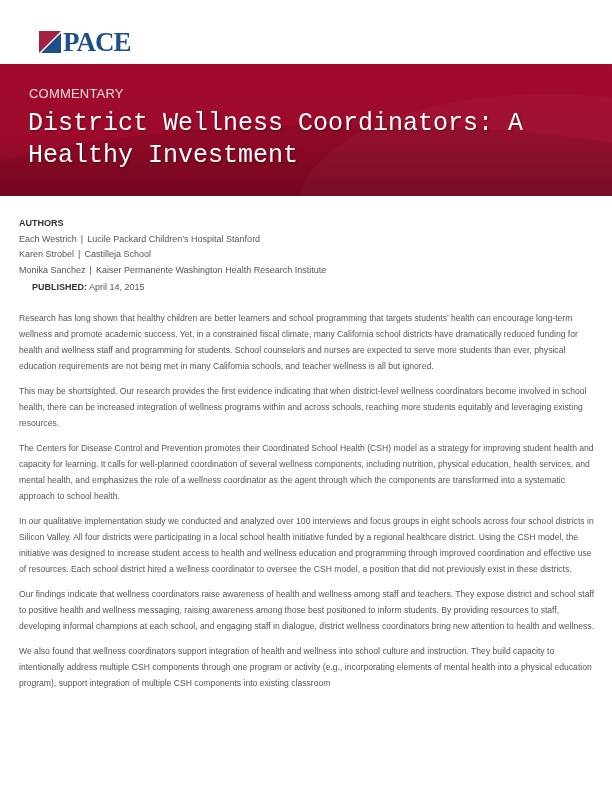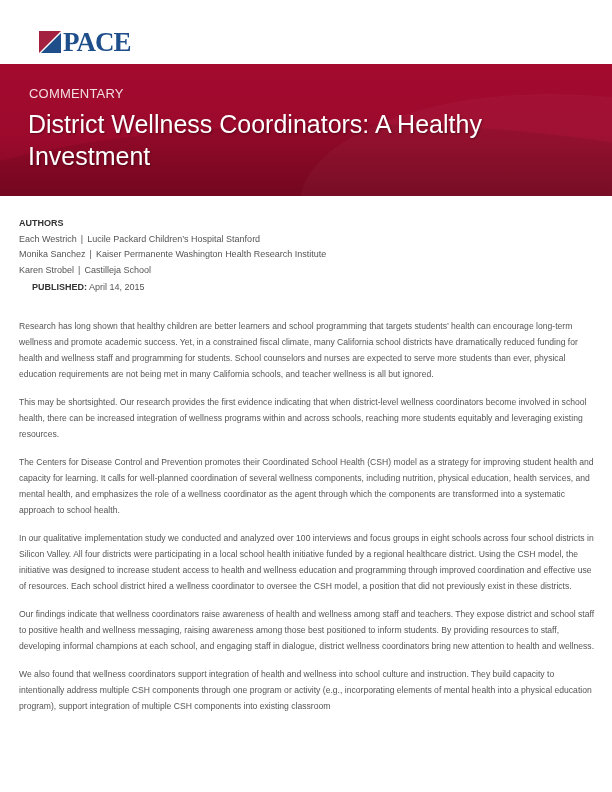--- a/index.html
+++ b/index.html
@@ -8,29 +8,29 @@
   .logo-mark { width: 22px; height: 22px; position: relative; margin-right: 2px; }
   .logo-mark svg { width: 22px; height: 22px; display: block; }
   .logo-text { font-family: "Liberation Serif", serif; font-weight: bold; font-size: 27px; line-height: 22px; color: #1f4f8b; letter-spacing: -1px; }
   .banner { position: absolute; left: 0; top: 64px; width: 612px; height: 132px;
     background: linear-gradient(180deg, #a30a2e 0%, #9c0a2c 55%, #7e0823 100%); overflow: hidden; }
   .banner::before { content: ""; position: absolute; left: -100px; top: 60px; width: 900px; height: 200px; border-radius: 50%;
     background: rgba(0,0,0,0.08); }
   .banner::after { content: ""; position: absolute; left: 300px; top: 30px; width: 500px; height: 220px; border-radius: 50%;
     background: rgba(255,255,255,0.03); }
   .kicker { position: absolute; left: 29px; top: 22px; font-size: 13px; color: #f2dde2; letter-spacing: 0.2px; z-index: 2; }
-  .title { position: absolute; left: 28px; top: 44px; width: 540px; font-family: Liberation Sans, sans-serif; font-size: 25px; line-height: 32px; color: #ffffff; text-shadow: 1px 1px 2px rgba(0,0,0,0.35); z-index: 2; }
+  .title { position: absolute; left: 28px; top: 44px; width: 540px; font-family: Liberation Mono, monospace; font-size: 25px; line-height: 32px; color: #ffffff; text-shadow: 1px 1px 2px rgba(0,0,0,0.35); z-index: 2; }
   .authors { position: absolute; left: 19px; top: 216px; font-size: 9px; line-height: 15.5px; }
   .authors-heading { font-weight: bold; color: #333333; font-size: 9px; }
   .author-line { color: #555555; }
   .sep { padding: 0 4px; }
   .published { position: absolute; left: 19px; top: 282px; font-size: 9px; color: #555555; padding-left: 13px; }
   .published b { color: #333333; }
   .body { position: absolute; left: 19px; top: 306px; width: 578px; font-size: 8.6px; line-height: 16px; color: #555555; }
-  .body p { margin: 12px 0 9px 0; }
+  .body p { margin: 4px 0 9px 0; }
 </style>
 </head>
 <body>
 
 <div class="logo">
   <span class="logo-mark">
     <svg viewBox="0 0 22 22">
       <polygon points="0,0 22,0 0,22" fill="#a3203f"></polygon>
       <polygon points="22,2 22,22 2,22" fill="#1f4f8b"></polygon>
     </svg>
@@ -42,24 +42,24 @@
   <div class="kicker">COMMENTARY</div>
   <div class="title">District Wellness Coordinators: A Healthy Investment</div>
 </div>
 
 <div class="authors">
   <div class="authors-heading">AUTHORS</div>
   <div class="author-line">
     <span>Each Westrich</span><span class="sep">|</span><span>Lucile Packard Children’s Hospital Stanford</span>
   </div>
   <div class="author-line">
-    <span>Monika Sanchez</span><span class="sep">|</span><span>Kaiser Permanente Washington Health Research Institute</span>
+    <span>Karen Strobel</span><span class="sep">|</span><span>Castilleja School</span>
   </div>
   <div class="author-line">
-    <span>Karen Strobel</span><span class="sep">|</span><span>Castilleja School</span>
+    <span>Monika Sanchez</span><span class="sep">|</span><span>Kaiser Permanente Washington Health Research Institute</span>
   </div>
 </div>
 
 <div class="published">
   <b>PUBLISHED:</b>
   <span>April 14, 2015</span>
 </div>
 
 <div class="body">
   <p>Research has long shown that healthy children are better learners and school programming that targets students’ health can encourage long-term wellness and promote academic success. Yet, in a constrained fiscal climate, many California school districts have dramatically reduced funding for health and wellness staff and programming for students. School counselors and nurses are expected to serve more students than ever, physical education requirements are not being met in many California schools, and teacher wellness is all but ignored.</p>

